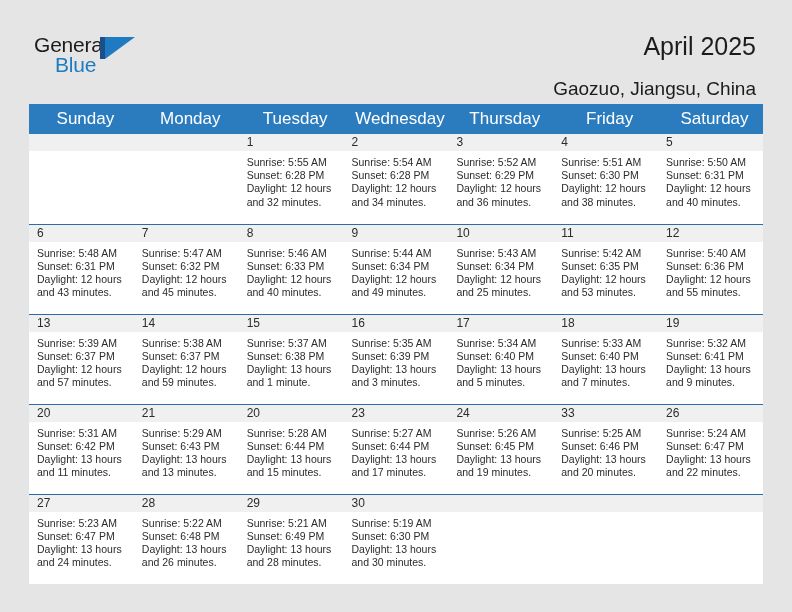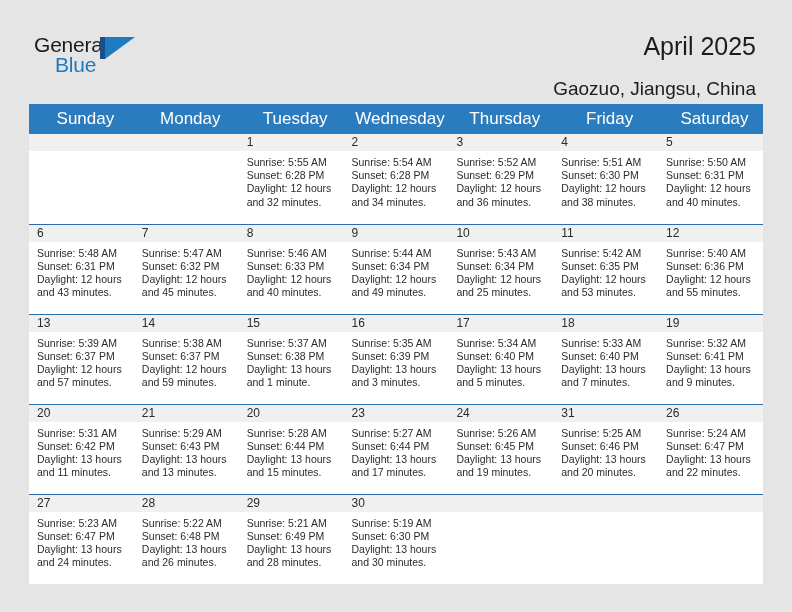--- a/index.html
+++ b/index.html
@@ -378,21 +378,21 @@
           <td class="">
             <div class="daynum">24</div>
             <div class="cell-body">
               <div>Sunrise: 5:26 AM</div>
               <div>Sunset: 6:45 PM</div>
               <div>Daylight: 13 hours</div>
               <div>and 19 minutes.</div>
             </div>
           </td>
           <td class="">
-            <div class="daynum">31</div>
+            <div class="daynum">33</div>
             <div class="cell-body">
               <div>Sunrise: 5:25 AM</div>
               <div>Sunset: 6:46 PM</div>
               <div>Daylight: 13 hours</div>
               <div>and 20 minutes.</div>
             </div>
           </td>
           <td class="">
             <div class="daynum">26</div>
             <div class="cell-body">

